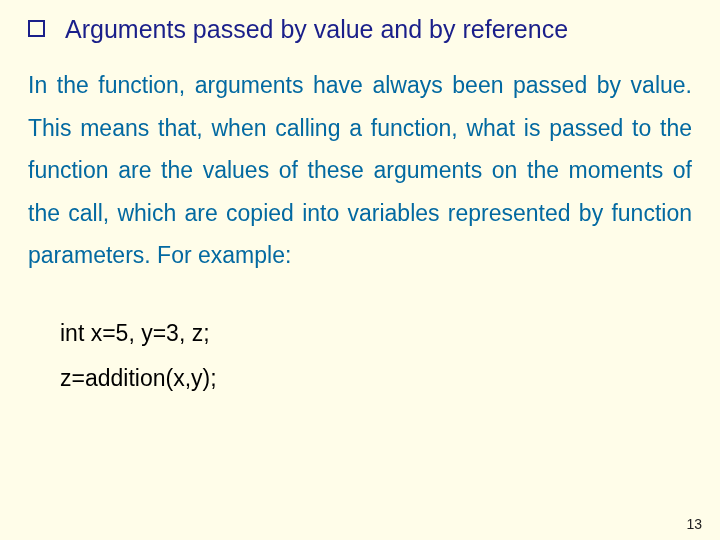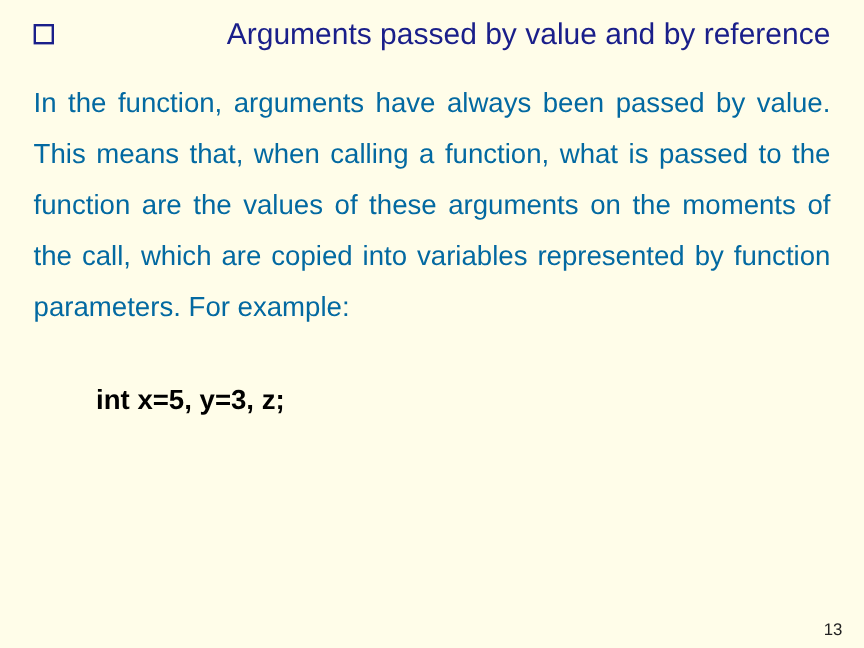--- a/index.html
+++ b/index.html
@@ -9,21 +9,20 @@
     font-family: Tahoma, Verdana, Geneva, sans-serif;
     padding: 14px 28px 10px 28px;
     position: relative;
     color: #000;
   }
   .heading-row {
     display: flex;
     align-items: flex-start;
     gap: 20px;
     margin-bottom: 20px;
-    justify-content: space-between;
   }
   .bullet-box {
     width: 17px;
     height: 17px;
     border: 2px solid #1a1f8a;
     margin-top: 6px;
     flex: 0 0 auto;
   }
   .heading-text {
     color: #1a1f8a;
@@ -31,22 +30,21 @@
     line-height: 1.2;
   }
   .body-text {
     font-size: 23px;
     line-height: 1.85;
     text-align: justify;
     color: #0369a1;
   }
   .code-block {
     margin-top: 34px;
-    margin-left: 52px;
-    font-weight: bold;
+    margin-left: 32px;
   }
   .code-line {
     font-size: 23px;
     line-height: 1.95;
     color: #000;
   }
   .page-num {
     position: absolute;
     bottom: 8px;
     right: 18px;
@@ -59,15 +57,16 @@
 
 <div class="heading-row">
   <span class="bullet-box"></span>
   <span class="heading-text">Arguments passed by value and by reference</span>
 </div>
 
 <p class="body-text">In the function, arguments have always been passed by value. This means that, when calling a function, what is passed to the function are the values of these arguments on the moments of the call, which are copied into variables represented by function parameters. For example:</p>
 
 <div class="code-block">
   <div class="code-line">int x=5, y=3, z;</div>
+  <div class="code-line">z=addition(x,y);</div>
 </div>
 
 <div class="page-num">13</div>
 
 </body></html>

